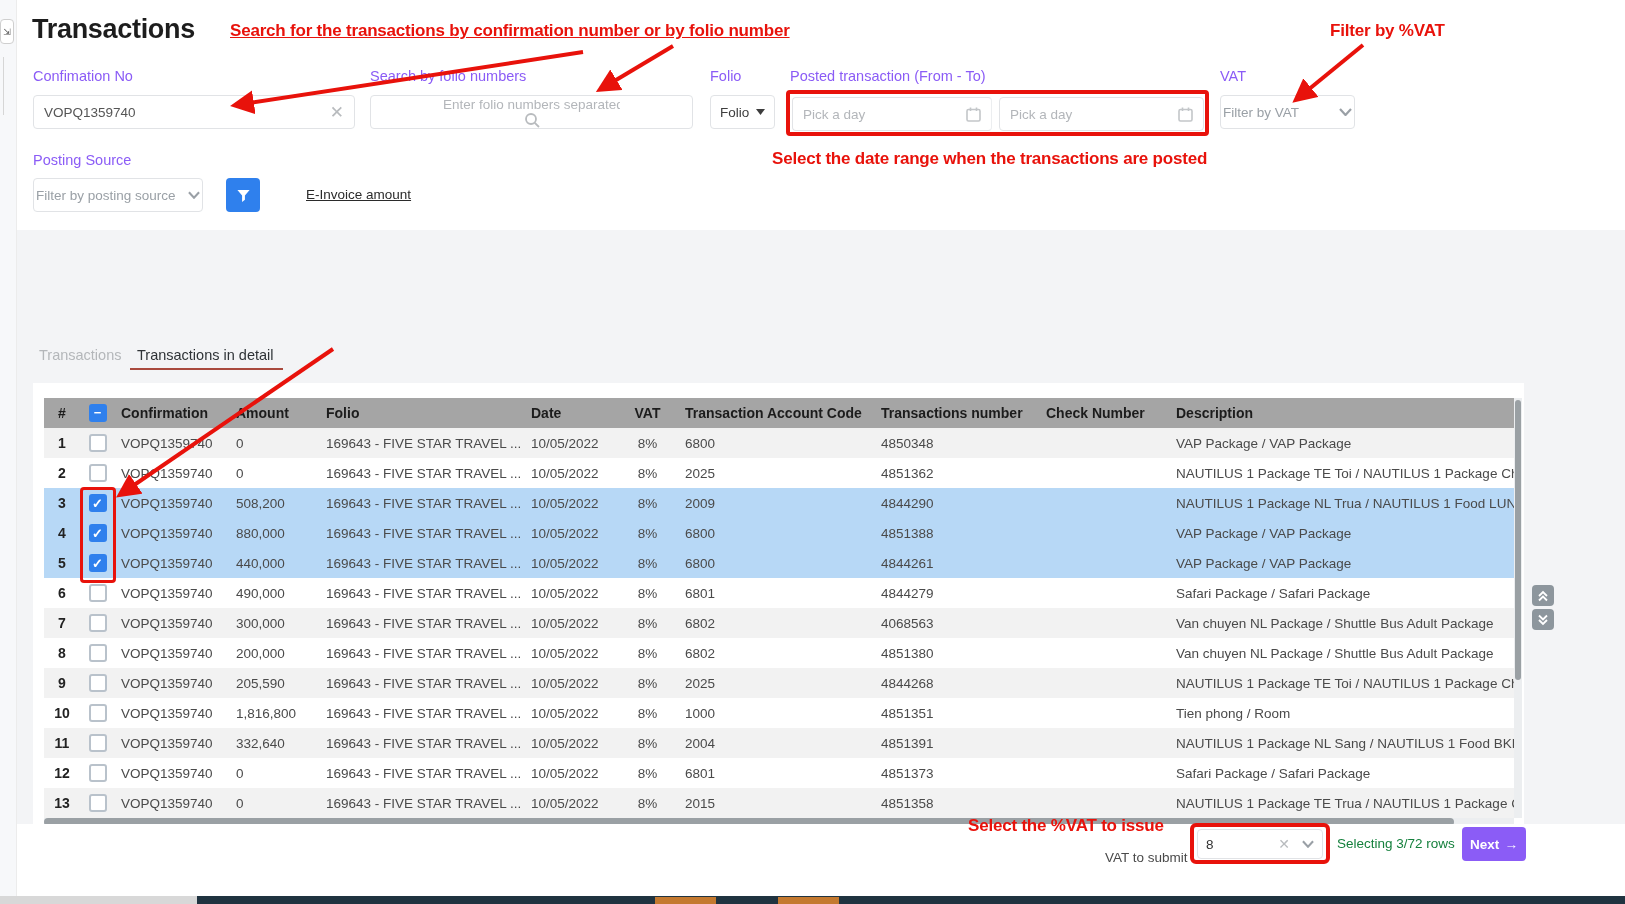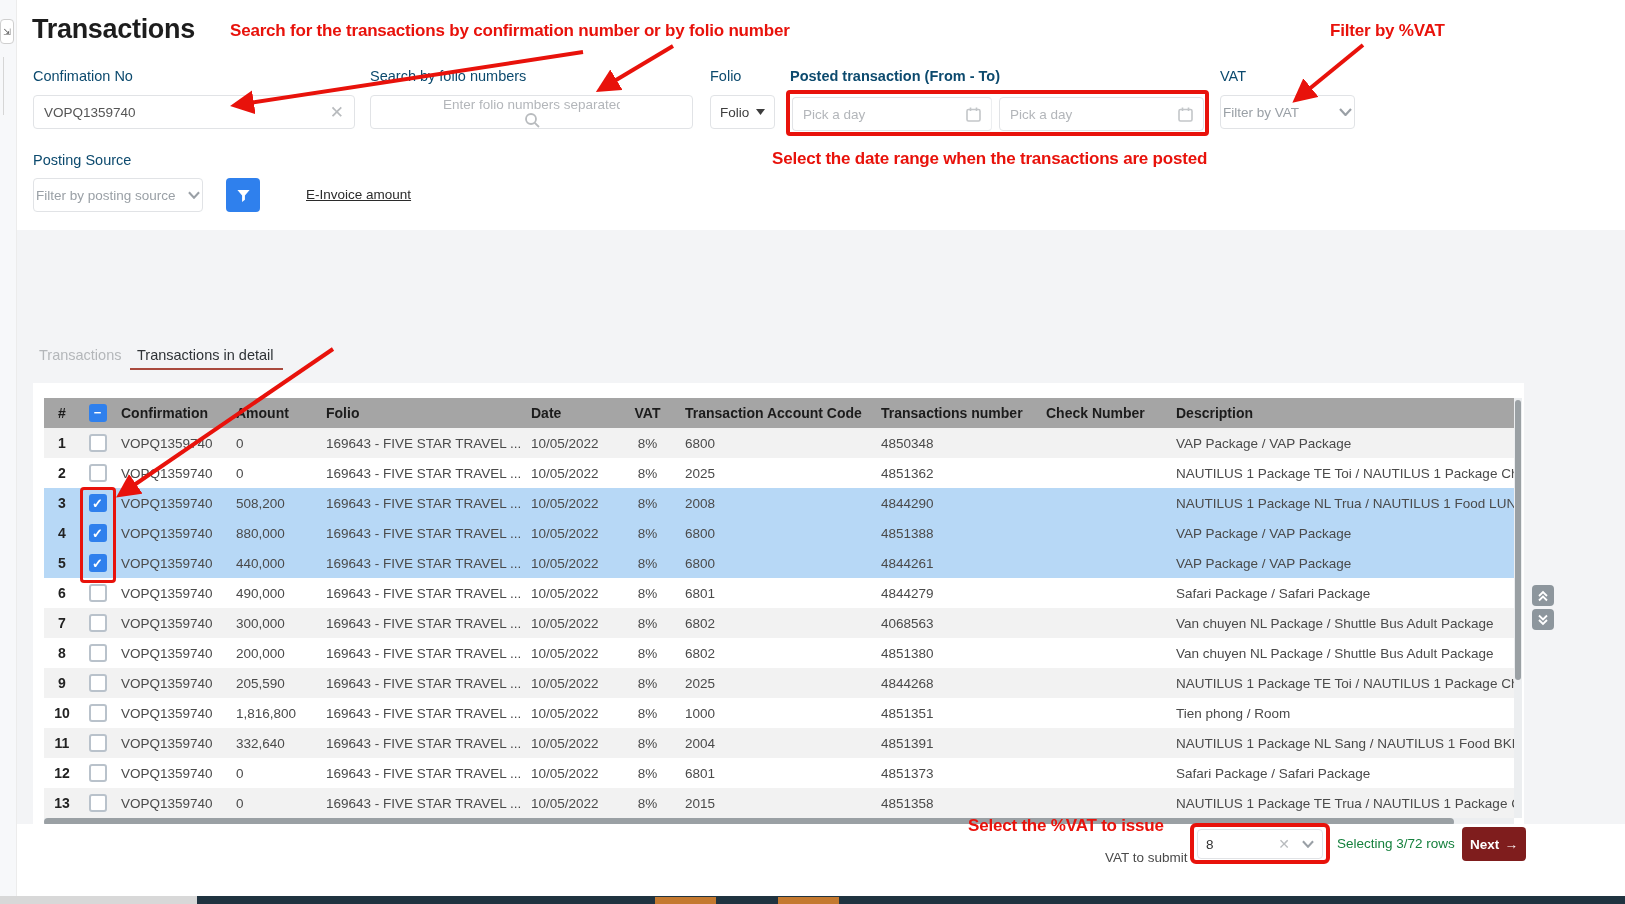--- a/index.html
+++ b/index.html
@@ -9,21 +9,21 @@
   #stage { position:relative; width:1625px; height:904px; background:#fff; }
 
   
   #left-rail { left:0; top:0; width:17px; height:896px; background:#f7f8fa; border-right:1px solid #ececec; }
   #collapse-btn { left:0; top:19px; width:14px; height:25px; background:#fff; border:1px solid #cfcfcf;
     border-radius:4px; font-size:9px; color:#555; display:flex; align-items:center; justify-content:center; cursor:pointer;}
   #rail-line { left:3px; top:57px; width:1px; height:58px; background:#d6d6d6; }
 
   
   #page-title { left:32px; top:14px; font-size:27px; font-weight:bold; color:#1d1d1d; letter-spacing:-0.3px;}
-  .field-label { font-size:14.5px; color:#0c4a6e; }
+  .field-label { font-size:14.5px; color:#8b5cf6; }
   .input-box { background:#fff; border:1px solid #e1e3e6; border-radius:4px; height:34px;
     display:flex; align-items:center; padding:0 10px; }
   .input-box input { border:none; outline:none; flex:1; font-size:13.5px; color:#555;
     font-family:"Liberation Sans",sans-serif; background:transparent; min-width:0;}
   .input-box input::placeholder { color:#b3b6ba; }
   .icon-gray { color:#b8bbbe; flex:none; }
   .select-box { background:#fff; border:1px solid #e1e3e6; border-radius:4px; height:34px;
     display:flex; align-items:center; justify-content:space-between; padding:0 2px; font-size:13.5px; color:#9aa0a6; cursor:pointer;}
   .select-box.dark { color:#3d3d3d; }
   #filter-btn { left:226px; top:178px; width:34px; height:34px; background:#2f80ed; border:none; border-radius:4px;
@@ -74,49 +74,49 @@
   
   .jump-btn { width:22px; height:21px; background:#8d969d; border:none; border-radius:4px; cursor:pointer;
     display:flex; align-items:center; justify-content:center; }
 
   
   #footer-bar { left:17px; top:824px; width:1608px; height:72px; background:#fff; }
   #vat-submit-label { font-size:13.5px; color:#4a4a4a;margin-top:14px; }
   #vat-submit-box { left:1197px; top:829px; width:126px; height:30px; border:1px solid #e1e3e6; border-radius:4px;
     background:#fff; display:flex; align-items:center; padding:0 8px; font-size:13.5px; color:#333; cursor:pointer;}
   #selecting-text { left:1337px; top:836px; font-size:13.5px; color:#15803d; }
-  #next-btn { left:1462px; top:827px; width:64px; height:34px; background:#7f1d1d; color:#fff; border:none;
+  #next-btn { left:1462px; top:827px; width:64px; height:34px; background:#8b5cf6; color:#fff; border:none;
     border-radius:4px; font-size:13.5px; font-weight:bold; cursor:pointer; display:flex; align-items:center; justify-content:center; gap:5px;}
 
   
   #bottom-strip { left:0; top:896px; width:1625px; height:8px; background:#203340; }
   #bottom-strip-left { left:0; top:896px; width:197px; height:8px; background:#d8d8d8; }
   .strip-orange { top:897px; height:7px; background:#c4792f; }
 </style>
 </head>
 <body>
 
 <div id="stage">
 
   <div id="left-rail" class="abs"></div>
   <button id="collapse-btn" class="abs">⇲</button>
   <div id="rail-line" class="abs"></div>
 
   <div id="page-title" class="abs">Transactions</div>
 
-  <div class="abs red-note" style="left:230px; top:21px;">Search for the transactions by confirmation number or by folio number</div>
+  <div class="abs red-note" style="left:230px; top:21px;text-decoration:underline;">Search for the transactions by confirmation number or by folio number</div>
   <div class="abs red-note" style="left:1330px; top:21px;">Filter by %VAT</div>
   <div class="abs red-note" style="left:772px; top:149px;">Select the date range when the transactions are posted</div>
   <div class="abs red-note" style="left:295px; top:313px;">Select the transactions to issue the invoice</div>
   <div class="abs red-note" style="left:968px; top:816px; z-index:45;">Select the %VAT to issue</div>
 
   <div class="abs field-label" style="left:33px; top:68px;">Confimation No</div>
   <div class="abs field-label" style="left:370px; top:68px;">Search by folio numbers</div>
   <div class="abs field-label" style="left:710px; top:68px;">Folio</div>
-  <div class="abs field-label" style="left:790px; top:68px;font-weight:bold;">Posted transaction (From - To)</div>
+  <div class="abs field-label" style="left:790px; top:68px;">Posted transaction (From - To)</div>
   <div class="abs field-label" style="left:1220px; top:68px;">VAT</div>
 
   <div class="abs input-box" style="left:33px; top:95px; width:322px;">
     <input value="VOPQ1359740" style="">
     <span class="icon-gray" style="font-size:17px; cursor:pointer;">✕</span>
   </div>
 
   <div class="abs input-box" style="left:370px; top:95px; width:323px;flex-direction:column;">
     <input placeholder="Enter folio numbers separated by comma" style="">
     <svg class="icon-gray" width="16" height="16" viewBox="0 0 16 16">
@@ -230,21 +230,21 @@
         <div class="trow selected">
       <div class="tcell num">3</div>
       <div class="tcell center">
         <div class="cbx checked"></div>
       </div>
       <div class="tcell">VOPQ1359740</div>
       <div class="tcell">508,200</div>
       <div class="tcell">169643 - FIVE STAR TRAVEL ...</div>
       <div class="tcell">10/05/2022</div>
       <div class="tcell center">8%</div>
-      <div class="tcell acct">2008</div>
+      <div class="tcell acct">2009</div>
       <div class="tcell">4844290</div>
       <div class="tcell"></div>
       <div class="tcell">NAUTILUS 1 Package NL Trua / NAUTILUS 1 Food LUN</div>
     </div>
         <div class="trow selected">
       <div class="tcell num">4</div>
       <div class="tcell center">
         <div class="cbx checked"></div>
       </div>
       <div class="tcell">VOPQ1359740</div>

